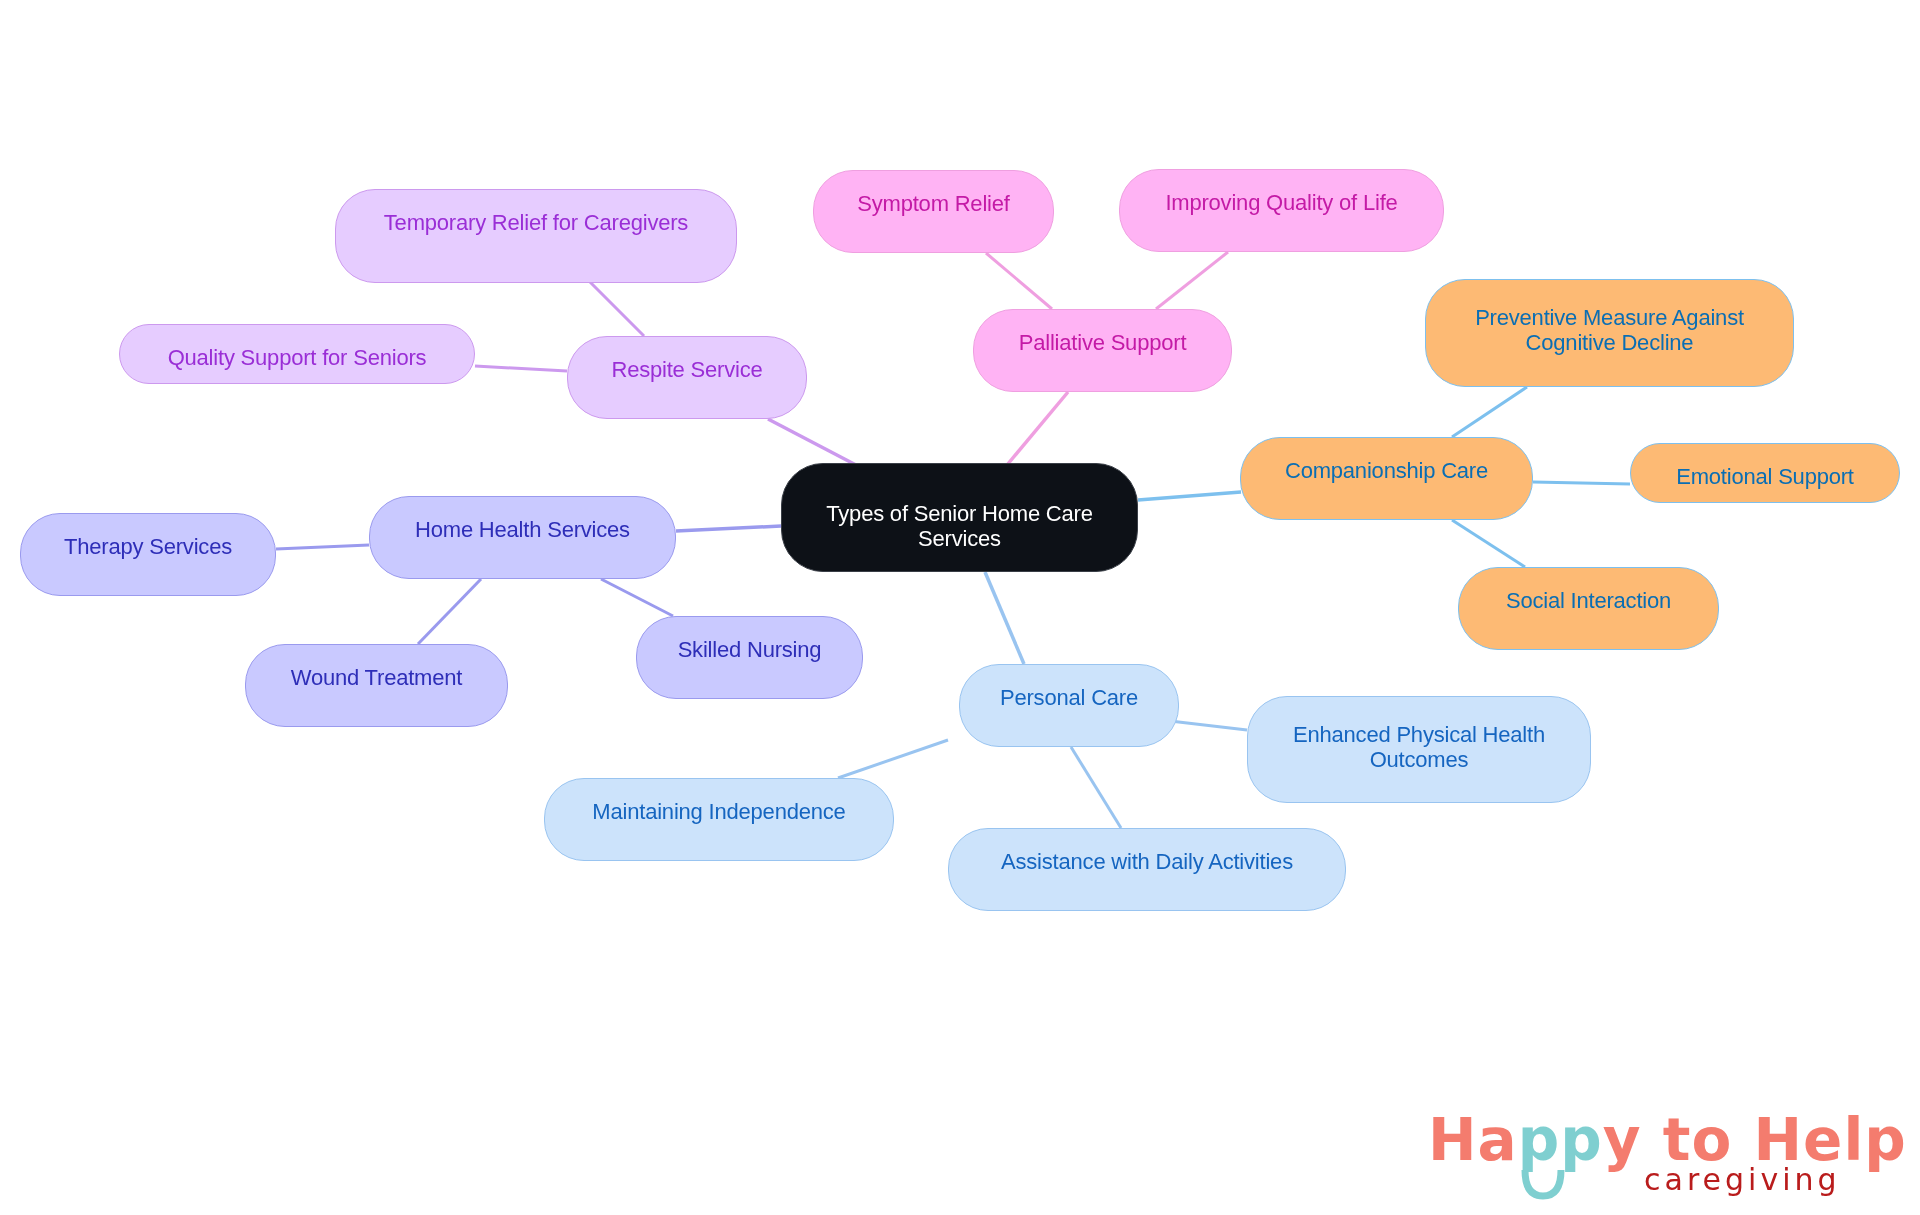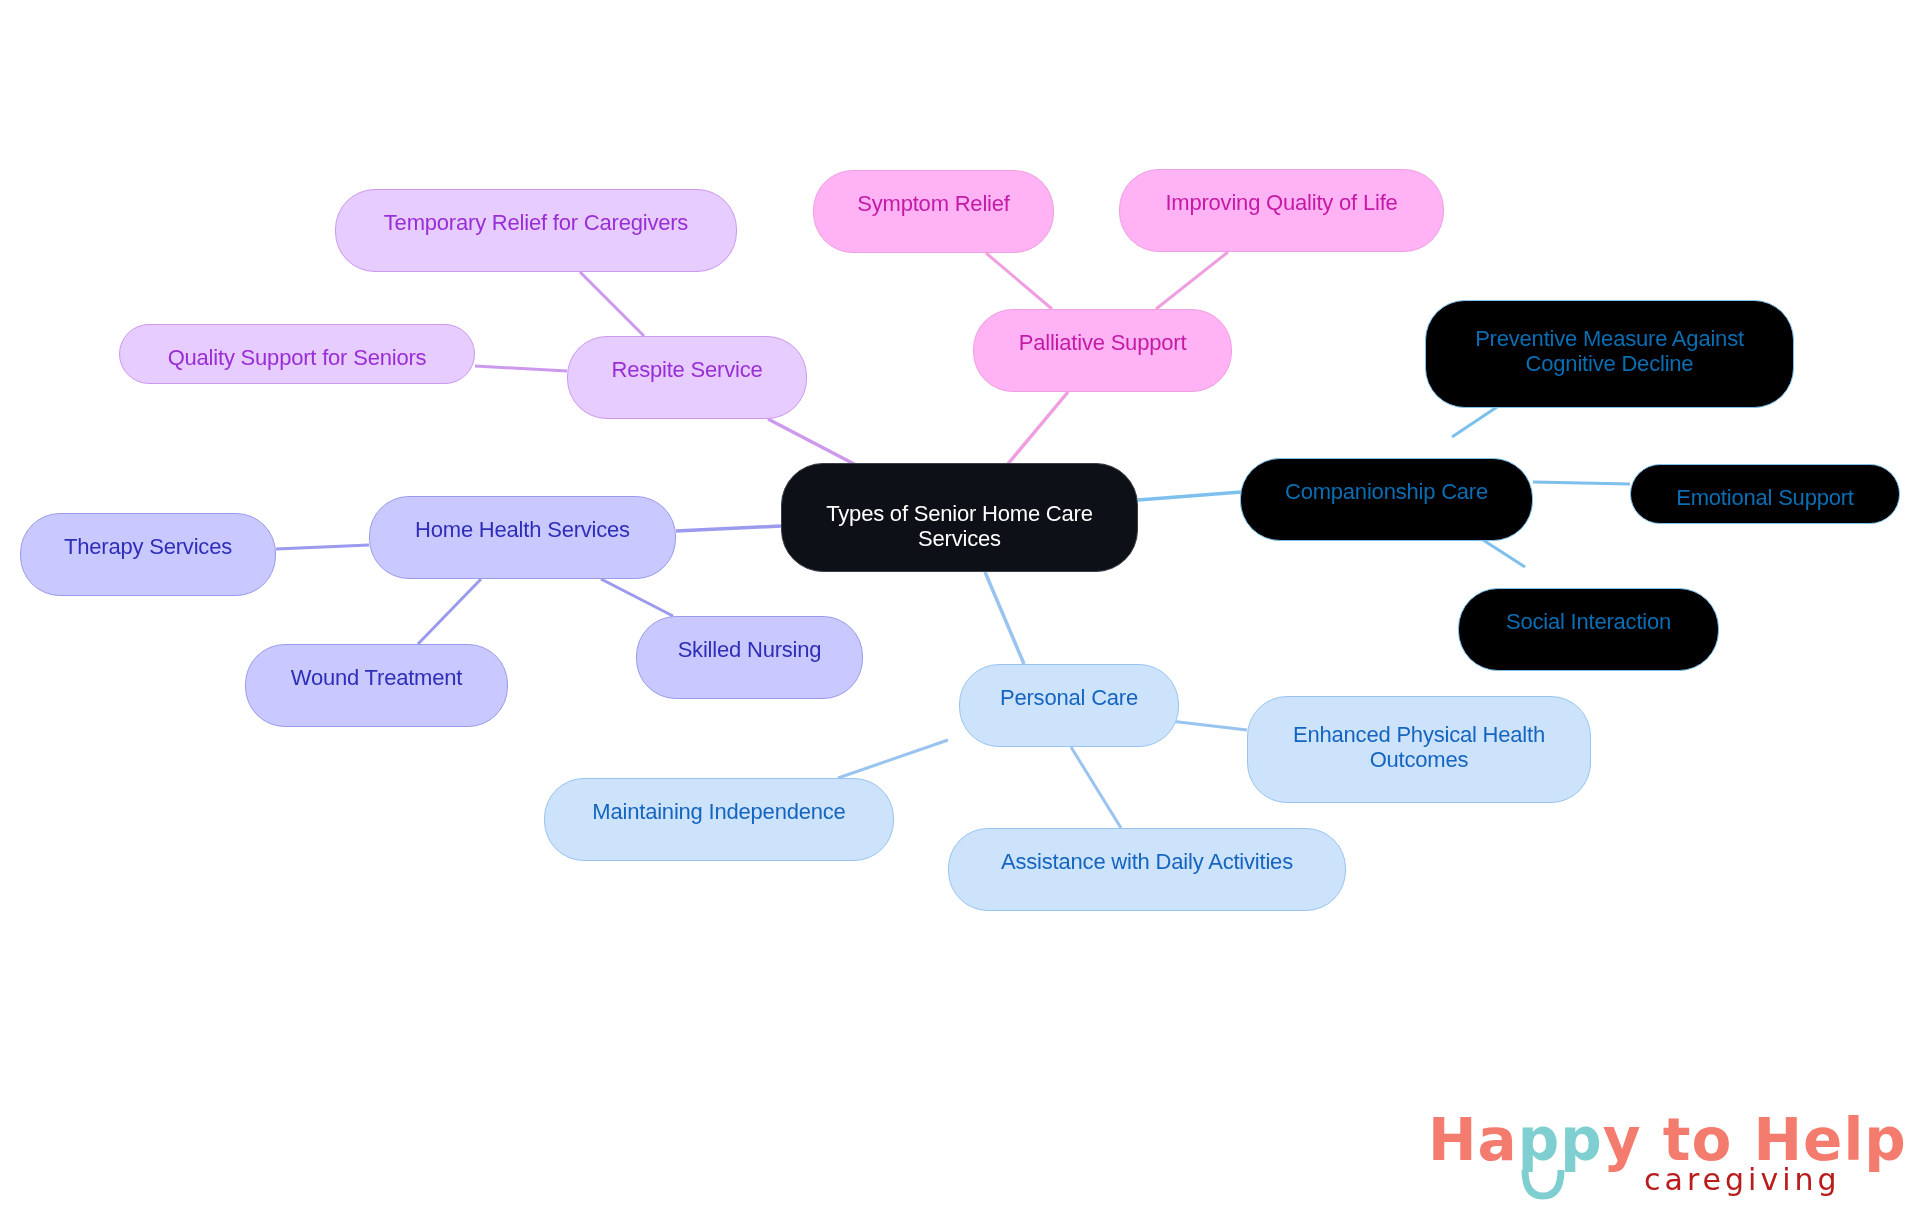--- a/index.html
+++ b/index.html
@@ -4,21 +4,21 @@
 <style>
   html,body{margin:0;padding:0;background:#ffffff;}
   body{width:1920px;height:1215px;position:relative;overflow:hidden;font-family:"Liberation Sans","DejaVu Sans",sans-serif;}
   #canvas{position:absolute;left:0;top:0;width:1920px;height:1215px;}
   svg.edges{position:absolute;left:0;top:0;width:1920px;height:1215px;}
   .node{position:absolute;box-sizing:border-box;border-radius:40px;border:1.5px solid;display:flex;align-items:flex-start;justify-content:center;text-align:center;font-size:22px;line-height:25px;padding-top:20px;letter-spacing:-0.2px;}
   .node.tall{padding-top:25px;}
   .node.root{background:#0d1117;border-color:#3a3f47;color:#ffffff;padding-top:37px;border-radius:42px;}
   .b-respite{background:#e6ccff;border-color:#cc99ee;color:#9a2ed6;}
   .b-palliative{background:#ffb3f4;border-color:#ef9fe0;color:#c41aa6;}
-  .b-companion{background:#000000;border-color:#7dc0ee;color:#0a6eb4;margin-top:21px;}
+  .b-companion{background:#fdba74;border-color:#7dc0ee;color:#0a6eb4;}
   .b-personal{background:#cce3fb;border-color:#99c4f0;color:#1565c0;}
   .b-homehealth{background:#c9c9ff;border-color:#9a9aee;color:#2e2eb8;}
   #logo{position:absolute;left:1420px;top:1108px;width:460px;height:95px;}
   #logo .main{position:absolute;left:0;top:0;font-family:"DejaVu Sans","Liberation Sans",sans-serif;font-weight:bold;font-size:58px;line-height:64px;letter-spacing:1px;white-space:nowrap;margin-left:8px;}
   #logo .coral{color:#f47c6e;}
   #logo .teal{color:#7fcfd0;}
   #logo .sub{position:absolute;left:224px;top:54px;font-family:"DejaVu Sans","Liberation Sans",sans-serif;font-size:30px;letter-spacing:4px;color:#b91c1c;white-space:nowrap;}
   #logo svg{position:absolute;left:100px;top:60px;}
 </style>
 </head>
@@ -53,21 +53,21 @@
     <line x1="601" y1="579" x2="673" y2="616" stroke="#9a9aee" stroke-width="3"></line>
   </svg>
 
   <div class="node root" style="left:781px;top:463px;width:357px;height:109px;">
     <span style="width:300px;">Types of Senior Home Care Services</span>
   </div>
 
   <div class="node b-respite" style="left:567px;top:336px;width:240px;height:83px;">
     <span>Respite Service</span>
   </div>
-  <div class="node b-respite" style="left:335px;top:189px;width:402px;height:83px;">
+  <div class="node b-respite" style="left:335px;top:189px;width:402px;height:94px;">
     <span>Temporary Relief for Caregivers</span>
   </div>
   <div class="node b-respite" style="left:119px;top:316px;width:356px;height:60px;margin-top:8px;">
     <span>Quality Support for Seniors</span>
   </div>
 
   <div class="node b-palliative" style="left:973px;top:309px;width:259px;height:83px;">
     <span>Palliative Support</span>
   </div>
   <div class="node b-palliative" style="left:813px;top:170px;width:241px;height:83px;">

